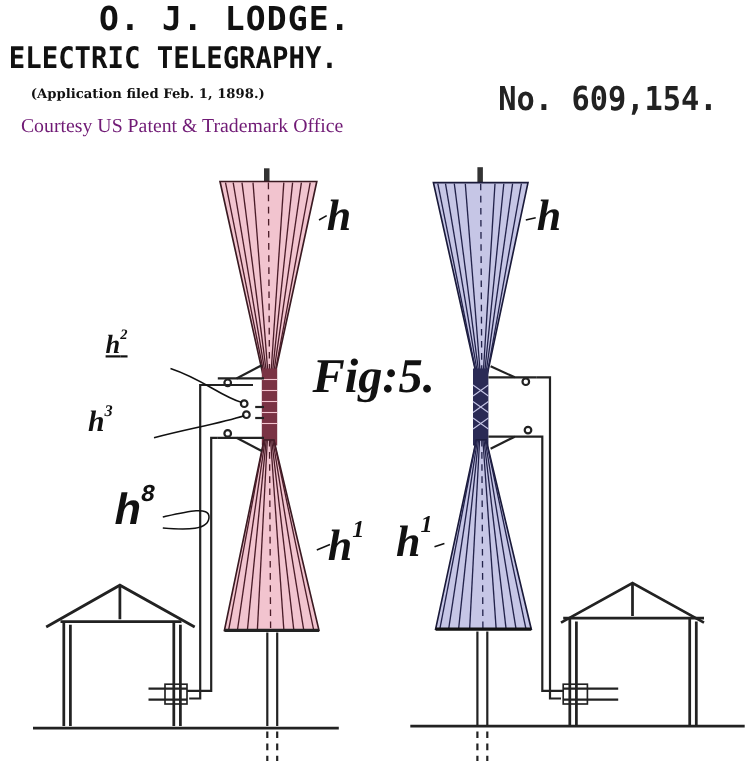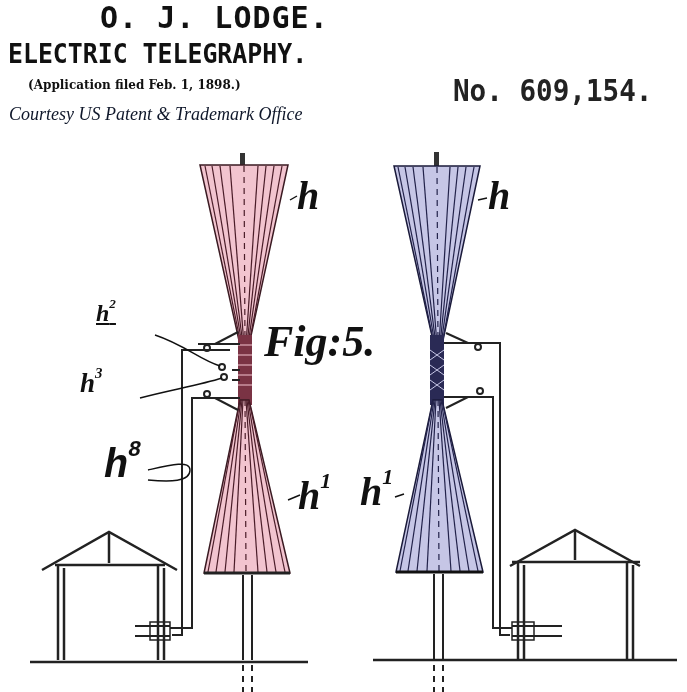--- a/index.html
+++ b/index.html
@@ -1,21 +1,21 @@
 <!DOCTYPE html>
 <html><head>
 <meta charset="utf-8">
 <style>
   html, body { margin: 0; padding: 0; background: #ffffff; }
   body { width: 687px; height: 692px; position: relative; overflow: hidden; font-family: "DejaVu Sans", sans-serif; }
   .t { position: absolute; color: #111; white-space: nowrap; }
-  .inventor { left: 100px; top: 0px; font-family: "DejaVu Sans Mono", monospace; font-weight: bold; font-size: 30px; letter-spacing: 1px; }
+  .inventor { left: 90px; top: 0px; font-family: "DejaVu Sans Mono", monospace; font-weight: bold; font-size: 30px; letter-spacing: 1px; }
   .title { left: 8px; top: 38px; font-family: "DejaVu Sans Mono", monospace; font-weight: bold; font-size: 27px; letter-spacing: 0px; transform: scaleX(0.92); transform-origin: left; }
   .filed { left: 28px; top: 78px; font-family: "DejaVu Serif", serif; font-weight: bold; font-size: 12px; }
-  .courtesy { left: 9px; top: 104px; font-family: "Liberation Serif", serif; font-style: italic; font-size: 18px; color: #0f172a; }
+  .courtesy { left: 19px; top: 104px; font-family: "Liberation Serif", serif; font-size: 18px; color: #701a75; }
   .patno { left: 453px; top: 73px; font-family: "DejaVu Sans Mono", monospace; font-weight: bold; font-size: 30px; color: #222; letter-spacing: 0px; transform: scaleX(0.92); transform-origin: left;}
   .lbl { position: absolute; font-family: "Liberation Serif", serif; font-style: italic; font-weight: bold; color: #111; }
   .lbl sup { font-size: 0.55em; position: relative; top: -0.3em; }
   svg.drawing { position: absolute; left: 0; top: 0; }
 </style>
 </head>
 <body>
 
 <div class="t inventor">O. J. LODGE.</div>
 <div class="t title">ELECTRIC TELEGRAPHY.</div>
@@ -183,15 +183,15 @@
     <line x1="512" y1="636" x2="562" y2="636" stroke-width="2"></line>
   </g>
   <line x1="373" y1="660" x2="677" y2="660" stroke="#222" stroke-width="2.5"></line>
 </svg>
 
 <div class="lbl" style="left:297px; top:172px; font-size:40px;"><span>h</span></div>
 <div class="lbl" style="left:96px; top:300px; font-size:24px;text-decoration:underline;"><span>h</span><sup>2</sup></div>
 <div class="lbl" style="left:80px; top:368px; font-size:27px;"><span>h</span><sup>3</sup></div>
 <div class="lbl" style="left:104px; top:444px; font-size:40px;font-family:Liberation Mono, monospace;"><span>h</span><sup>8</sup></div>
 <div class="lbl" style="left:298px; top:472px; font-size:40px;"><span>h</span><sup>1</sup></div>
-<div class="lbl" style="left:264px; top:316px; font-size:44px;">Fig:5.</div>
+<div class="lbl" style="left:284px; top:316px; font-size:44px;">Fig:5.</div>
 <div class="lbl" style="left:488px; top:172px; font-size:40px;"><span>h</span></div>
 <div class="lbl" style="left:360px; top:468px; font-size:40px;"><span>h</span><sup>1</sup></div>
 
 </body></html>

